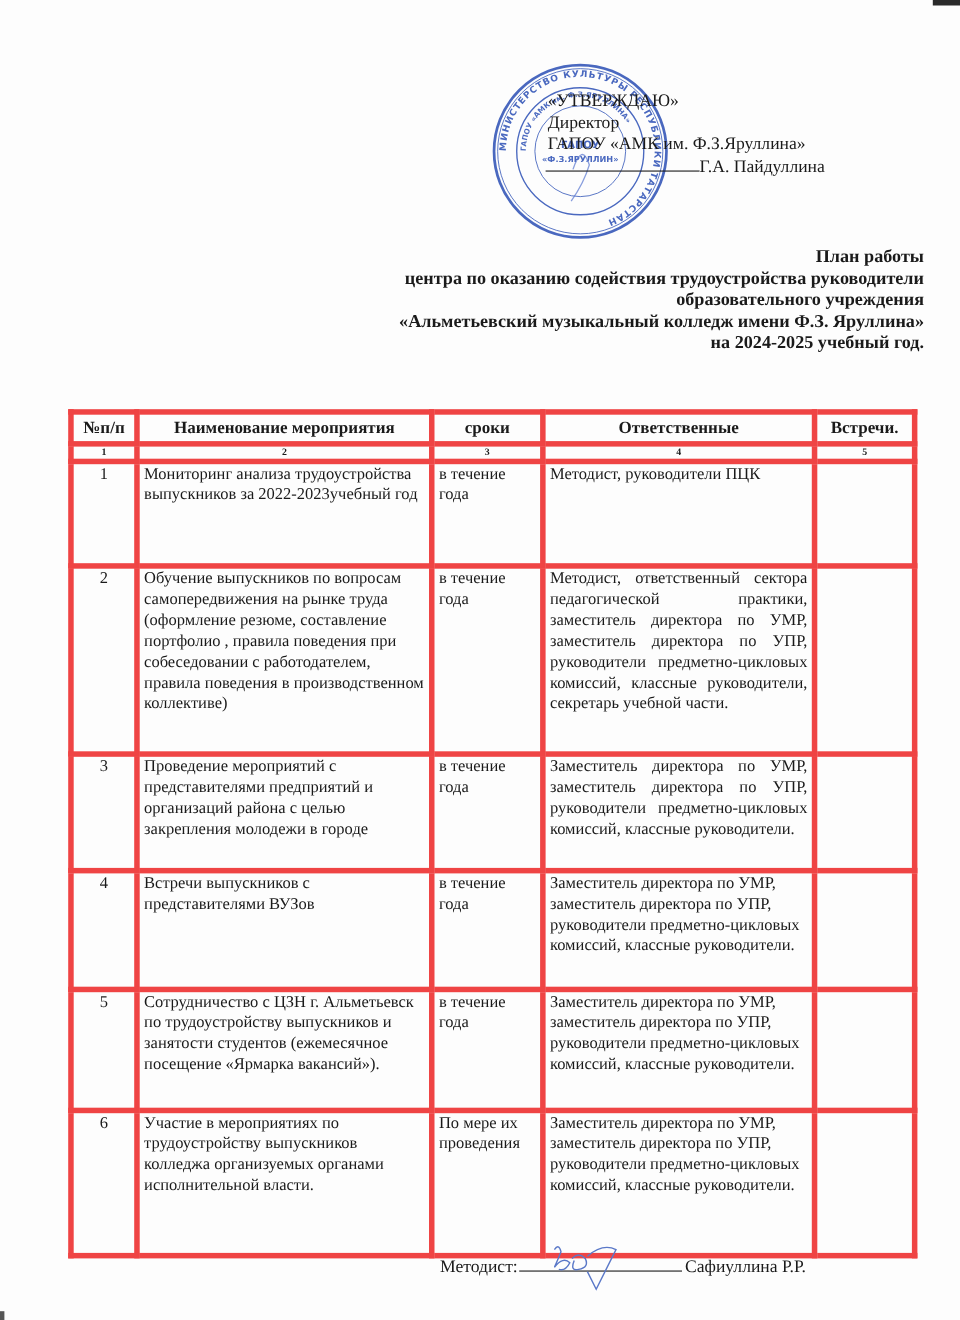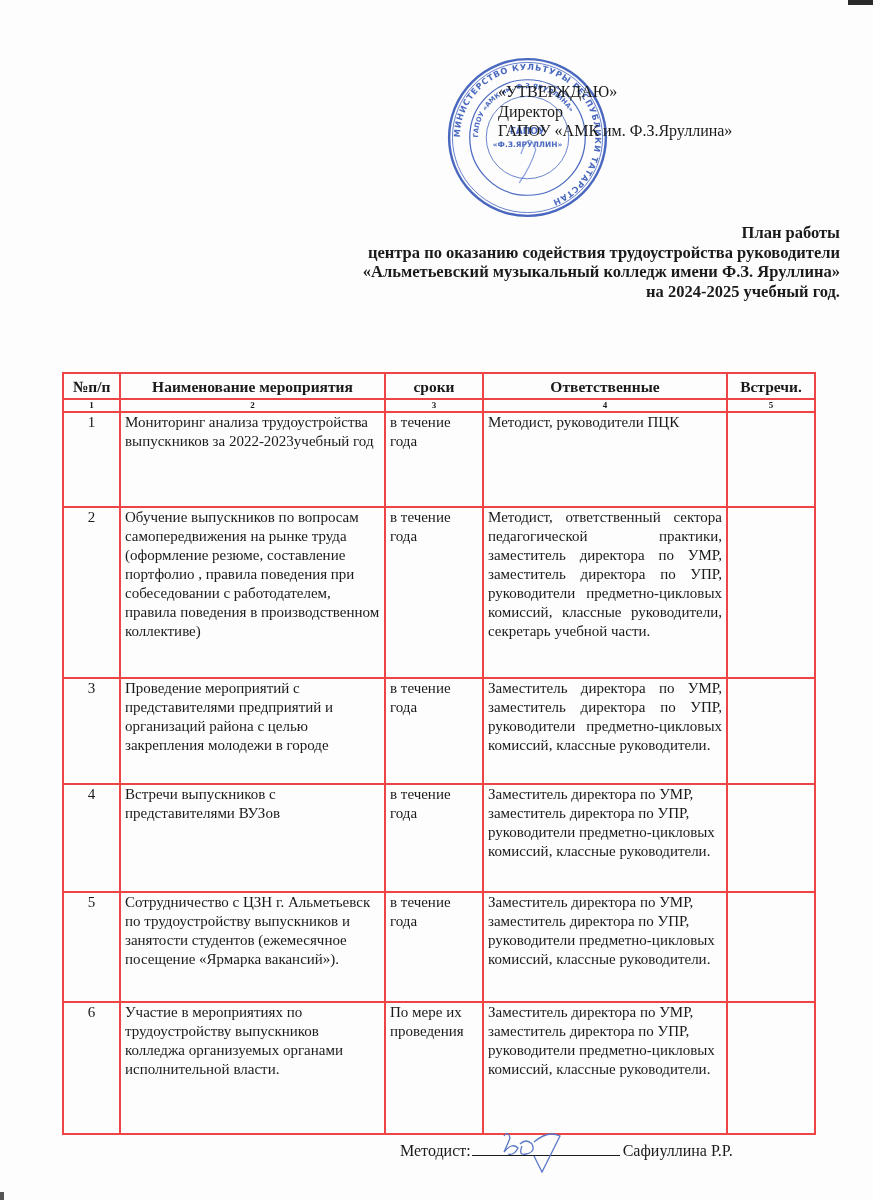--- a/index.html
+++ b/index.html
@@ -22,21 +22,21 @@
   .seal svg { width: 100%; height: 100%; }
 
   
   .title-block { position: absolute; left: 60px; top: 223px; width: 780px; text-align: right; font-weight: bold; font-size: 16.5px; line-height: 19.5px; }
 
   
   table.plan {
     position: absolute; left: 62px; top: 372px;
     border-collapse: collapse; font-size: 15px; line-height: 19px;
   }
-  table.plan td, table.plan th { border: 2px solid #ef4444; vertical-align: top; padding: 0 4px; }
+  table.plan td, table.plan th { border: 5px solid #ef4444; vertical-align: top; padding: 0 4px; }
   table.plan th { font-weight: bold; font-size: 15.5px; text-align: center; padding: 3px 4px 2px; vertical-align: middle; }
   table.plan tr.numrow td { font-size: 9px; line-height: 11px; font-weight: bold; text-align: center; padding: 0; }
   .c1 { width: 47px; } .c2 { width: 255px; } .c3 { width: 88px; } .c4 { width: 234px; } .c5 { width: 78px; }
   td.num { text-align: center; }
   td.justify { text-align: justify; text-align-last: left; }
 
   
   .footer { position: absolute; left: 400px; top: 1140px; font-size: 16px; white-space: nowrap; }
   .footer .line { display: inline-block; width: 148px; border-bottom: 1px solid #1a1a1a; height: 15px; vertical-align: baseline; margin: 0 3px 0 1px; position: relative; }
   .footer .scribble { position: absolute; left: 22px; top: -12px; width: 70px; height: 48px; }
@@ -66,25 +66,29 @@
     <text x="100" y="96" text-anchor="middle" font-size="11" fill="#2b4fb5" font-family="DejaVu Sans, sans-serif" font-weight="bold">ГАПОУ</text>
     <text x="100" y="112" text-anchor="middle" font-size="9" fill="#2b4fb5" font-family="DejaVu Sans, sans-serif" font-weight="bold">«Ф.З.ЯРУЛЛИН»</text>
     <path d="M92,120 q10,-30 18,-5 q-6,20 -20,40" fill="none" stroke="#3b5ec7" stroke-width="1.5" opacity="0.7"></path>
   </svg>
 </div>
 
 <div class="approval">
   <div>«УТВЕРЖДАЮ»</div>
   <div>Директор</div>
   <div>ГАПОУ «АМК им. Ф.З.Яруллина»</div>
+  <div>
+    <span class="sign-line"></span><span>Г.А. Пайдуллина</span>
+  </div>
 </div>
 
 <div class="title-block">
   <div>План работы</div>
   <div>центра по оказанию содействия трудоустройства руководители</div>
+  <div>образовательного учреждения</div>
   <div>«Альметьевский музыкальный колледж имени Ф.З. Яруллина»</div>
   <div>на 2024-2025 учебный год.</div>
 </div>
 
 <table class="plan">
   <thead>
     <tr>
       <th class="c1">№п/п</th>
       <th class="c2">Наименование мероприятия</th>
       <th class="c3">сроки</th>

